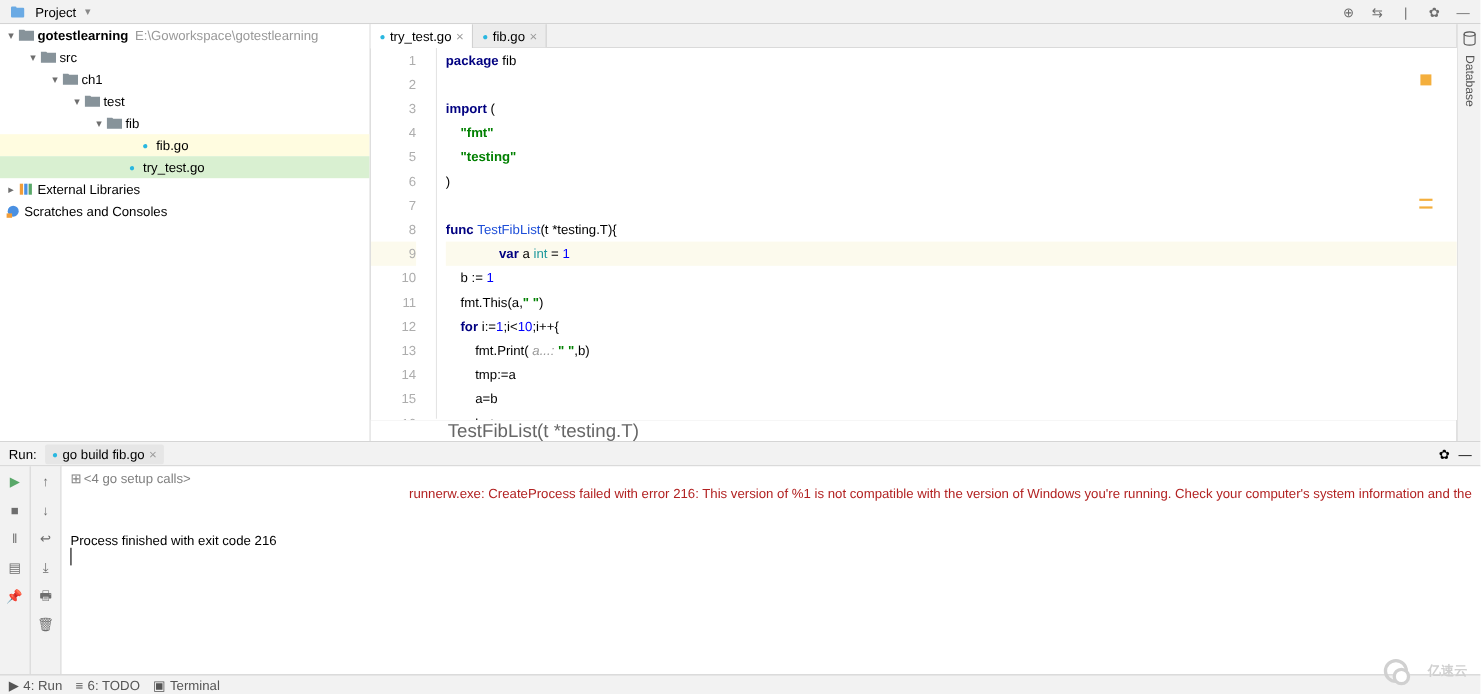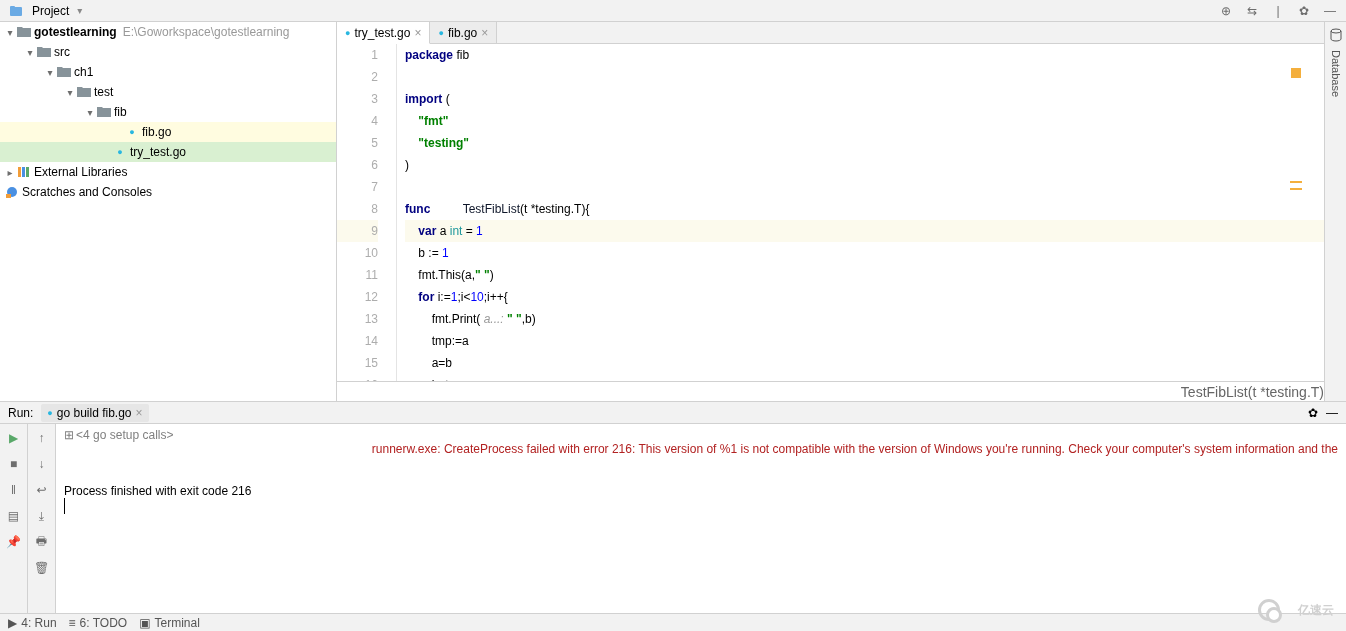--- a/index.html
+++ b/index.html
@@ -34,29 +34,29 @@
 .tab { display: flex; align-items: center; gap: 4px; padding: 0 8px; border-right: 1px solid #d1d1d1; background: #ececec; cursor: pointer; }
 .tab.active { background: #fff; border-bottom: 1px solid #fff; margin-bottom: -1px; }
 .tab .close { color: #999; font-size: 12px; }
 
 .editor-body { display: flex; flex: 1; min-height: 0; background: #fff; font-family: "Consolas", "Courier New", monospace; font-size: 13px; overflow-x: auto; }
 .gutter { width: 60px; background: #fff; border-right: 1px solid #e4e4e4; text-align: right; padding-right: 18px; color: #adadad; user-select: none; }
 .gutter .ln { height: 22px; line-height: 22px; }
 .gutter .ln.curr { background: #fcfaed; }
 .code { flex: 1; padding-left: 8px; }
 .code .line { height: 22px; line-height: 22px; white-space: pre; }
-.code .line.curr { background: #fcfaed; }
+.code .line.curr { background: #fcfaed; padding-left: 35px; }
 .kw { color: #000080; font-weight: bold; }
 .str { color: #008000; font-weight: bold; }
-.fn { color: #0f172a; margin-left: 29px; }
+.fn { color: #1d4ed8; }
 .num { color: #0000ff; }
 .type { color: #20999d; }
 .ident { color: #000; }
 .hint { color: #999; font-style: italic; }
-.breadcrumb { height: 20px; line-height: 20px; background: #fff; border-top: 1px solid #d1d1d1; padding-left: 70px; color: #666; font-size: 14px; text-align: right; }
+.breadcrumb { height: 20px; line-height: 20px; background: #fff; border-top: 1px solid #d1d1d1; padding-left: 70px; color: #666; font-size: 17px; }
 
 
 .right-rail { width: 22px; background: #f2f2f2; border-left: 1px solid #d1d1d1; display: flex; flex-direction: column; align-items: center; }
 .right-rail .tool { writing-mode: vertical-rl; padding: 8px 2px; color: #555; cursor: pointer; font-size: 11px; }
 .marker-strip { position: absolute; right: 22px; top: 22px; width: 12px; height: 360px; }
 .marker-strip .mk { position: absolute; left: 0; width: 12px; height: 2px; }
 .marker-strip .warn-sq { position: absolute; top: 2px; left: 1px; width: 10px; height: 10px; background: #f4af3d; }
 .marker-strip .mk.y { background: #f4af3d; }
 
 

